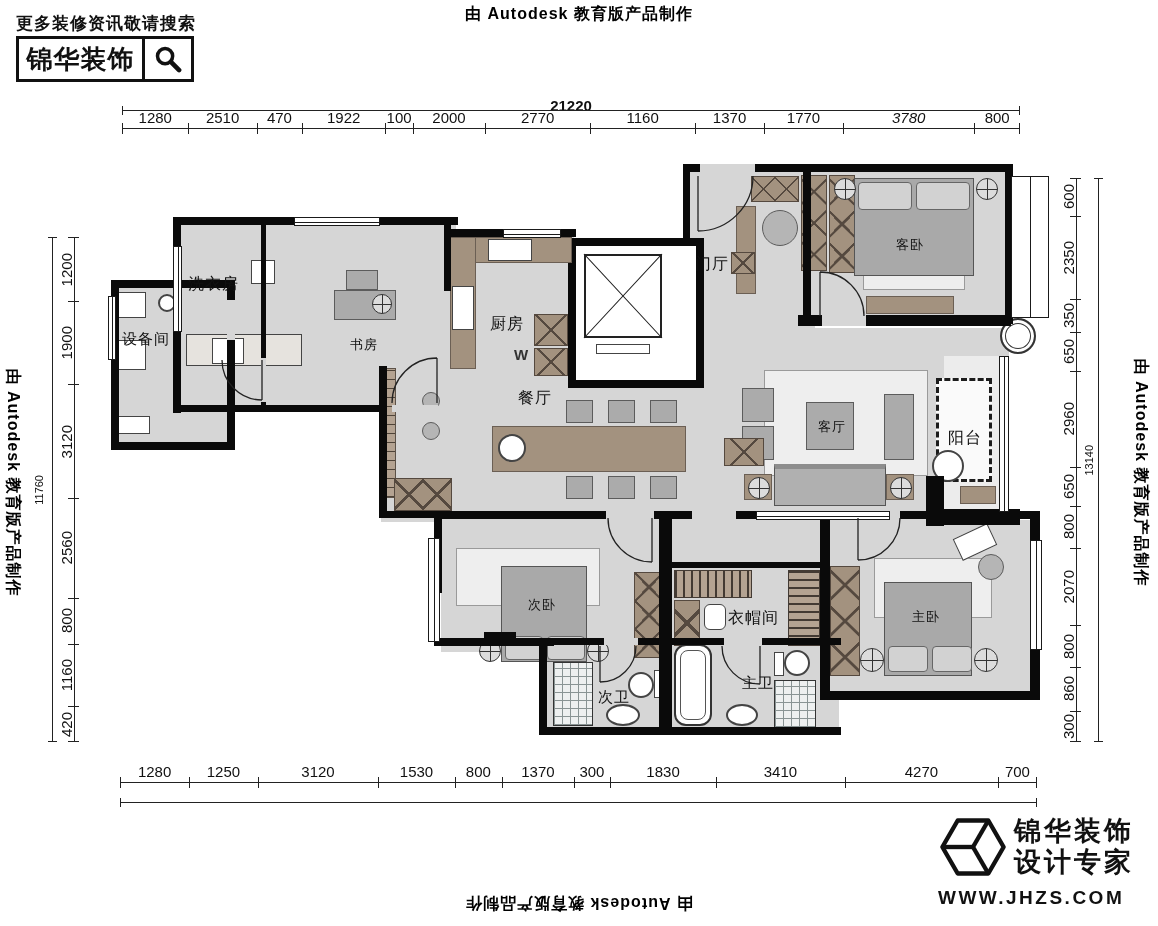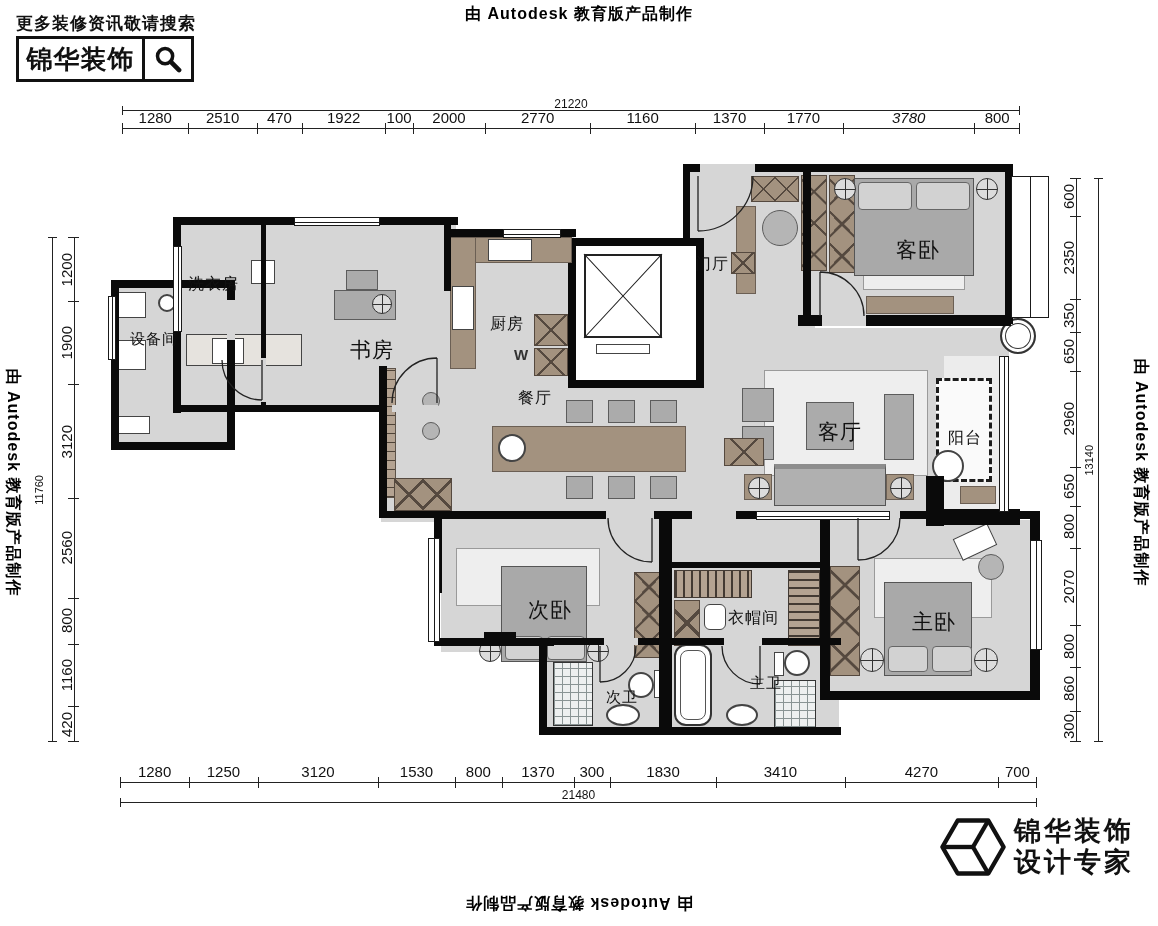--- a/index.html
+++ b/index.html
@@ -40,22 +40,22 @@
             box-shadow:inset 0 0 0 3px #fff, inset 0 0 0 4px #333;}
   .shaft{position:absolute;background:#fff;border:8px solid #0a0a0a;z-index:2;box-sizing:border-box;}
   .elev{position:absolute;background:#fff;border:2px solid #222;z-index:2;box-sizing:border-box;}
   .wall{position:absolute;background:#0a0a0a;z-index:3;}
   .gap{position:absolute;background:#d6d6d6;z-index:4;}
   .win{position:absolute;background:#fff;border:1px solid #1a1a1a;z-index:5;box-sizing:border-box;}
   .win.h::after{content:"";position:absolute;left:0;right:0;top:50%;height:1px;background:#1a1a1a;}
   .win.v::after{content:"";position:absolute;top:0;bottom:0;left:50%;width:1px;background:#1a1a1a;}
   #doors{position:absolute;left:0;top:0;z-index:6;pointer-events:none;}
   .rlabel{position:absolute;z-index:7;font-size:16px;letter-spacing:1px;color:#111;white-space:nowrap;font-weight:500;}
-  .rlabel.big{font-size:21px;}
-  .rlabel.sm{font-size:15px;margin-left:8px;}
+  .rlabel.big{font-size:13px;}
+  .rlabel.sm{font-size:15px;}
   .wmark{position:absolute;z-index:7;font-size:15px;font-weight:700;color:#333;}
   
   .dimstrip{position:absolute;display:flex;z-index:2;}
   .dimstrip.h{flex-direction:row;}
   .dimstrip.h::after{content:"";position:absolute;left:0;right:0;bottom:0;height:1px;background:#222;}
   .dimstrip .seg{position:relative;display:flex;justify-content:center;min-width:0;min-height:0;}
   .dimstrip.h .seg{align-items:flex-start;}
   .dimstrip .dlbl{font-size:15px;line-height:12px;white-space:nowrap;color:#111;}
   .dimstrip.h .seg .tick{position:absolute;left:0;bottom:-5px;width:1px;height:11px;background:#222;}
   .dimstrip.h .seg .tick.end{left:auto;right:0;}
@@ -64,21 +64,21 @@
   .dimstrip.v .seg{align-items:center;justify-content:center;}
   .dimstrip.v .dlbl{writing-mode:vertical-rl;transform:rotate(180deg);}
   .dimstrip.v .seg .tick{position:absolute;top:0;right:-1px;height:1px;width:11px;background:#222;}
   .dimstrip.v .seg .tick.end{top:auto;bottom:0;}
   .dimline{position:absolute;background:#222;z-index:2;}
   .dimline.h{height:1px;} .dimline.v{width:1px;}
   .dimline.h::before,.dimline.h::after{content:"";position:absolute;width:1px;height:9px;top:-4px;background:#222;}
   .dimline.h::before{left:0;} .dimline.h::after{right:0;}
   .dimline.v::before,.dimline.v::after{content:"";position:absolute;height:1px;width:9px;left:-4px;background:#222;}
   .dimline.v::before{top:0;} .dimline.v::after{bottom:0;}
-  .dimtotal{position:absolute;font-size:12px;text-align:center;z-index:2;color:#111;}
+  .dimtotal{position:absolute;font-size:15px;text-align:center;z-index:2;color:#111;font-weight:bold;}
   .vlabel{position:absolute;display:flex;align-items:center;justify-content:center;z-index:2;}
   .vlabel span{writing-mode:vertical-rl;transform:rotate(180deg);font-size:11px;color:#111;}
   
   .stamp{position:absolute;font-size:16px;font-weight:600;letter-spacing:1px;color:#000;z-index:8;
          text-align:center;white-space:nowrap;}
   .hint{position:absolute;left:16px;top:12px;font-size:17px;font-weight:700;letter-spacing:1px;z-index:8;}
   .searchbox{position:absolute;left:16px;top:36px;width:178px;height:46px;border:3px solid #111;display:flex;
              box-sizing:border-box;z-index:8;background:#fff;}
   .sb-brand{flex:1;display:flex;align-items:center;justify-content:center;font-size:26px;font-weight:700;letter-spacing:1px;}
   .sb-icon{width:46px;border-left:3px solid #111;display:flex;align-items:center;justify-content:center;}
@@ -389,21 +389,20 @@
       <div class="seg" style="flex-grow: 4270;">
         <span class="dlbl">4270</span>
         <i class="tick"></i>
       </div>
       <div class="seg" style="flex-grow: 500;">
         <span class="dlbl">700</span>
         <i class="tick"></i>
         <i class="tick end"></i>
       </div>
     </div>
-  <div class="dimtotal" style="left:120px;top:788px;width:917px">21480</div>
   <div class="dimline h" style="left:120px;top:802px;width:917px"></div>
 
   <div class="vlabel" style="left:32px;top:237px;width:14px;height:505px">
       <span>11760</span>
     </div>
   <div class="dimline v" style="left:52px;top:237px;height:505px"></div>
   <div class="dimstrip v" style="left:56px;top:237px;width:22px;height:505px">
       <div class="seg" style="flex-grow: 1200;">
         <span class="dlbl">1200</span>
         <i class="tick"></i>
@@ -511,15 +510,16 @@
           <line x1="40" y1="40" x2="5" y2="40"></line>
           <line x1="40" y1="40" x2="57.5" y2="9.7"></line>
           <line x1="40" y1="40" x2="57.5" y2="70.3"></line>
         </g>
       </svg>
       <div class="logo-txt">
         <div class="logo-cn">锦华装饰</div>
         <div class="logo-cn">设计专家</div>
       </div>
     </div>
+    <div class="logo-url">WWW.JHZS.COM</div>
   </div>
 
 </div>
 
 </body></html>

